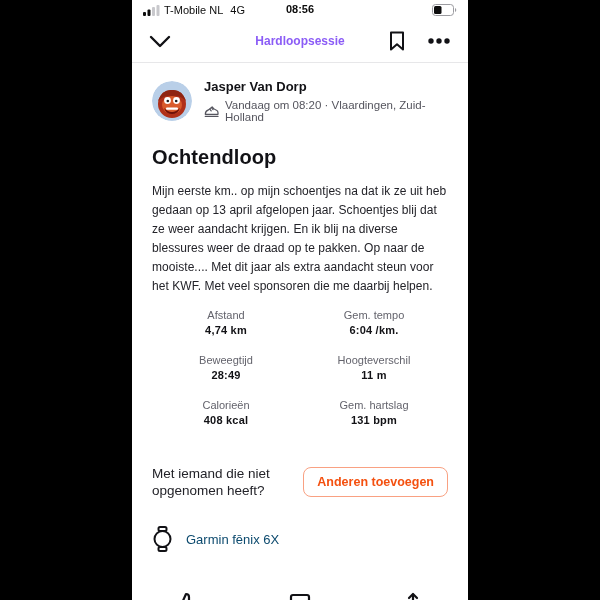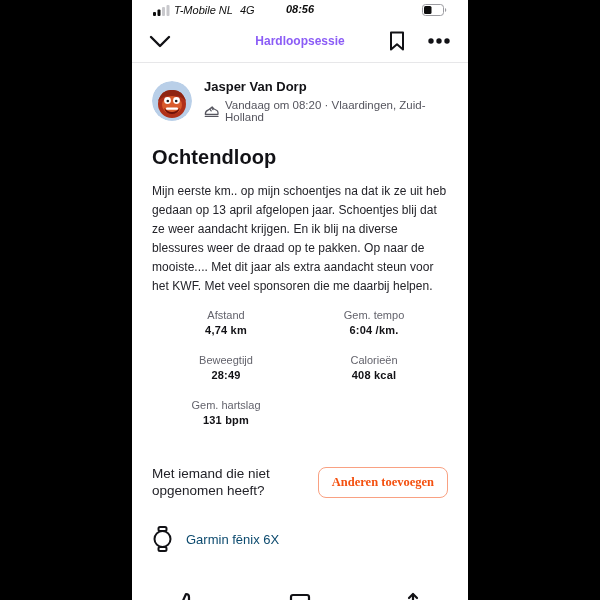--- a/index.html
+++ b/index.html
@@ -6,21 +6,21 @@
   body{
     width:600px;height:600px;background:#000;position:relative;
     font-family:"Liberation Sans","DejaVu Sans",sans-serif;
     -webkit-font-smoothing:antialiased;
   }
   .phone{
     position:absolute;left:132px;top:0;width:336px;height:600px;
     background:#fff;overflow:hidden;color:#17171c;
   }
   
-  .status-bar{height:20px;position:relative;display:flex;align-items:center;padding:0 21px;font-style:italic;}
+  .status-bar{height:20px;position:relative;display:flex;align-items:center;padding:0 11px;}
   .sb-left{display:flex;align-items:center;gap:4px;}
   .sb-carrier{font-size:11px;color:#0d0d0d;}
   .sb-net{font-size:11px;color:#0d0d0d;margin-left:3px;}
   .sb-time{position:absolute;left:50%;transform:translateX(-50%);top:3px;font-size:11px;font-weight:700;color:#0d0d0d;text-align:center;}
   .sb-right{margin-left:auto;display:flex;align-items:center;}
   
   .app-header{height:42px;display:flex;align-items:center;padding:0 17px;border-bottom:1px solid #e7e7e9;position:relative;}
   .hdr-title{position:absolute;left:50%;transform:translateX(-50%);font-size:12px;font-weight:700;color:#8b5cf6;white-space:nowrap;}
   .hdr-btn{background:none;border:none;padding:0;display:flex;align-items:center;cursor:pointer;}
   .hdr-right{margin-left:auto;display:flex;align-items:center;gap:22px;}
@@ -32,21 +32,21 @@
   .user-meta{display:flex;align-items:center;gap:6px;font-size:11.5px;color:#55555e;}
   .activity-title{margin-top:23px;font-size:20px;font-weight:700;color:#121216;letter-spacing:.1px;}
   .activity-desc{margin-top:13px;font-size:12px;line-height:19px;color:#232329;letter-spacing:.05px;}
   .stats-grid{margin-top:13px;display:grid;grid-template-columns:1fr 1fr;row-gap:18px;text-align:center;}
   .stat-label{font-size:11px;color:#63636c;}
   .stat-value{font-size:11px;font-weight:700;color:#121216;margin-top:3px;letter-spacing:.2px;}
   .tag-row{margin-top:39px;display:flex;align-items:center;justify-content:space-between;}
   .tag-question{font-size:13.5px;line-height:17px;color:#232329;width:170px;}
   .tag-button{
     background:#fff;border:1px solid #f9a182;border-radius:8px;color:#f4500f;
-    font-family:Liberation Serif, serif;font-size:12.5px;font-weight:700;padding:7px 13px;cursor:pointer;white-space:nowrap;
+    font-family:Liberation Sans, sans-serif;font-size:12.5px;font-weight:700;padding:7px 13px;cursor:pointer;white-space:nowrap;
   }
   .device-row{margin-top:27px;display:flex;align-items:center;gap:13px;font-size:13px;color:#0c4a6e;}
   .bottom-actions{
     position:absolute;top:592px;left:0;width:336px;
     display:flex;justify-content:space-between;padding:0 43px;box-sizing:border-box;
   }
   .bottom-actions .act{background:none;border:none;padding:0;cursor:pointer;display:block;}
   svg{display:block;}
 </style>
 </head>
@@ -152,20 +152,24 @@
       </div>
       <div class="stat">
         <div class="stat-label">Gem. tempo</div>
         <div class="stat-value">6:04 /km.</div>
       </div>
       <div class="stat">
         <div class="stat-label">Beweegtijd</div>
         <div class="stat-value">28:49</div>
       </div>
       <div class="stat">
+        <div class="stat-label">Hoogteverschil</div>
+        <div class="stat-value">11 m</div>
+      </div>
+      <div class="stat">
         <div class="stat-label">Calorieën</div>
         <div class="stat-value">408 kcal</div>
       </div>
       <div class="stat">
         <div class="stat-label">Gem. hartslag</div>
         <div class="stat-value">131 bpm</div>
       </div>
     </div>
 
     <div class="tag-row">

